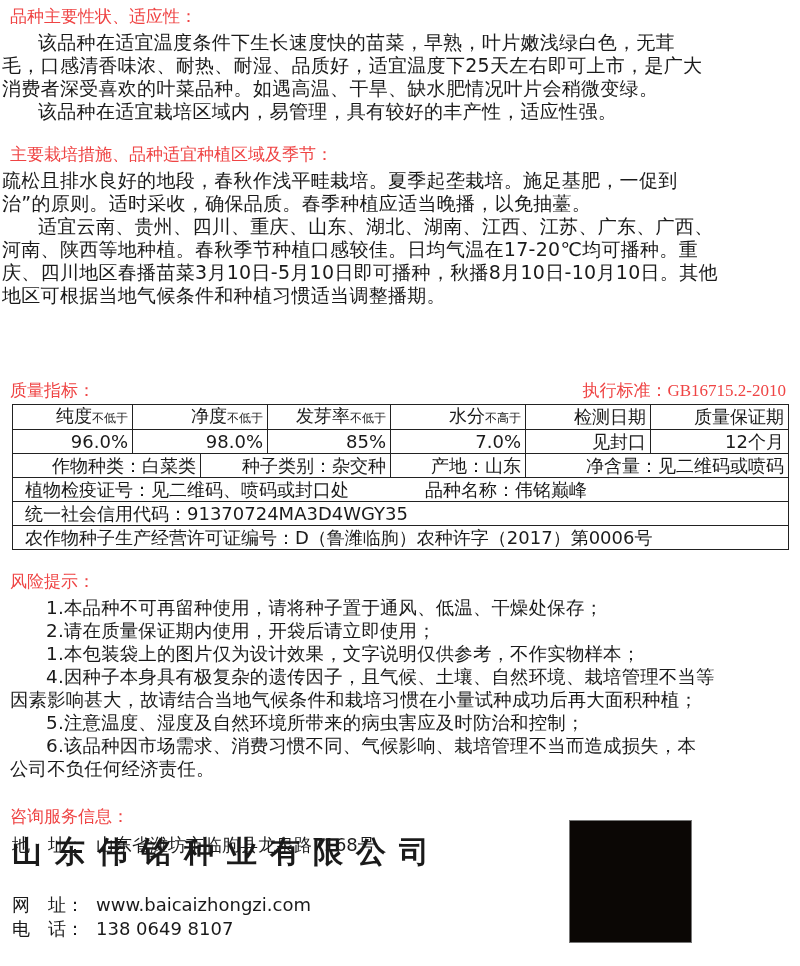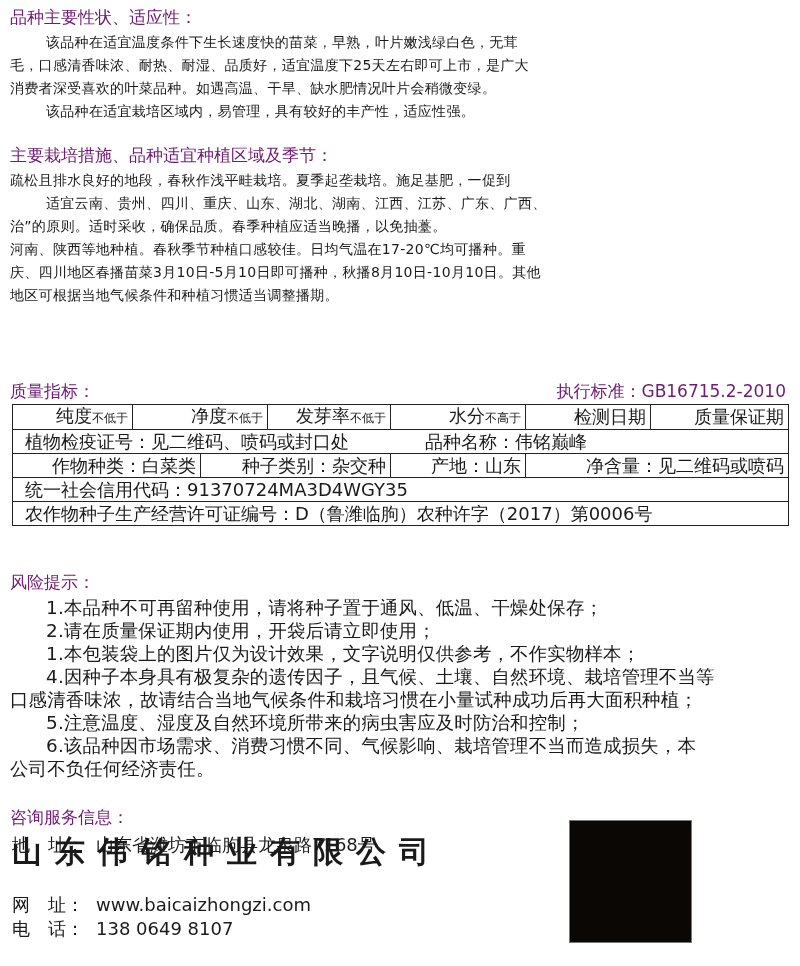--- a/index.html
+++ b/index.html
@@ -1,28 +1,28 @@
 <!DOCTYPE html>
 <html><head>
 <meta charset="utf-8">
 <style>
   html, body { margin: 0; padding: 0; background: #ffffff; }
   body {
     width: 800px; height: 966px; position: relative; overflow: hidden;
     font-family: "DejaVu Sans", "Liberation Sans", sans-serif;
     color: #1a1a1a;
   }
-  .pink { color: #701a75; }
+  .pink { color: #ef4444; font-family: Liberation Serif, serif; }
   .sec-title {
     position: absolute; left: 10px; font-size: 17px; line-height: 22px;
     letter-spacing: 0px; white-space: nowrap;
   }
   .para {
-    position: absolute; left: 10px; width: 780px;
-    font-size: 14px; line-height: 23px; letter-spacing: 0.3px;
+    position: absolute; left: 2px; width: 780px;
+    font-size: 19px; line-height: 23px; letter-spacing: 0.3px;
     text-align: justify;
   }
   .para .line { display: block; white-space: nowrap; }
   .indent { padding-left: 36px; }
   .std {
     position: absolute; right: 14px; top: 380px;
     font-size: 17px; line-height: 22px; white-space: nowrap;
   }
   table.q {
     position: absolute; left: 12px; top: 404px; width: 776px;
@@ -61,22 +61,22 @@
 <div class="para" style="top:31px;">
   <span class="line indent">该品种在适宜温度条件下生长速度快的苗菜，早熟，叶片嫩浅绿白色，无茸</span>
   <span class="line">毛，口感清香味浓、耐热、耐湿、品质好，适宜温度下25天左右即可上市，是广大</span>
   <span class="line">消费者深受喜欢的叶菜品种。如遇高温、干旱、缺水肥情况叶片会稍微变绿。</span>
   <span class="line indent">该品种在适宜栽培区域内，易管理，具有较好的丰产性，适应性强。</span>
 </div>
 
 <div class="sec-title pink" style="top:144px;">主要栽培措施、品种适宜种植区域及季节：</div>
 <div class="para" style="top:169px;">
   <span class="line">疏松且排水良好的地段，春秋作浅平畦栽培。夏季起垄栽培。施足基肥，一促到</span>
+  <span class="line">治”的原则。适时采收，确保品质。春季种植应适当晚播，以免抽薹。</span>
   <span class="line indent">适宜云南、贵州、四川、重庆、山东、湖北、湖南、江西、江苏、广东、广西、</span>
-  <span class="line">治”的原则。适时采收，确保品质。春季种植应适当晚播，以免抽薹。</span>
   <span class="line">河南、陕西等地种植。春秋季节种植口感较佳。日均气温在17-20℃均可播种。重</span>
   <span class="line">庆、四川地区春播苗菜3月10日-5月10日即可播种，秋播8月10日-10月10日。其他</span>
   <span class="line">地区可根据当地气候条件和种植习惯适当调整播期。</span>
 </div>
 
 <div class="sec-title pink" style="top:380px;">质量指标：</div>
 <div class="std pink">执行标准：GB16715.2-2010</div>
 
 <table class="q">
   <colgroup>
@@ -92,46 +92,54 @@
   <tbody>
       <tr>
     <td class="c"><span>纯度</span><small>不低于</small></td>
     <td class="c" colspan="2"><span>净度</span><small>不低于</small></td>
     <td class="c"><span>发芽率</span><small>不低于</small></td>
     <td class="c" colspan="2"><span>水分</span><small>不高于</small></td>
     <td class="c">检测日期</td>
     <td class="c">质量保证期</td>
   </tr>
   <tr>
-    <td colspan="8">
-      <span style="padding-left:8px;">植物检疫证号：见二维码、喷码或封口处</span><span style="padding-left:76px;">品种名称：伟铭巅峰</span>
-    </td>
+    <td class="c">96.0%</td>
+    <td class="c" colspan="2">98.0%</td>
+    <td class="c">85%</td>
+    <td class="c" colspan="2">7.0%</td>
+    <td class="c">见封口</td>
+    <td class="c">12个月</td>
   </tr>
   <tr>
     <td colspan="2" class="c">作物种类：白菜类</td>
     <td colspan="2" class="c">种子类别：杂交种</td>
     <td colspan="2" class="c">产地：山东</td>
     <td colspan="2" class="c">净含量：见二维码或喷码</td>
+  </tr>
+  <tr>
+    <td colspan="8">
+      <span style="padding-left:8px;">植物检疫证号：见二维码、喷码或封口处</span><span style="padding-left:76px;">品种名称：伟铭巅峰</span>
+    </td>
   </tr>
   <tr>
     <td colspan="8"><span style="padding-left:8px;">统一社会信用代码：91370724MA3D4WGY35</span></td>
   </tr>
   <tr>
     <td colspan="8"><span style="padding-left:8px;">农作物种子生产经营许可证编号：D（鲁潍临朐）农种许字（2017）第0006号</span></td>
   </tr>
 </tbody>
   </table>
 
 <div class="sec-title pink" style="top:571px;">风险提示：</div>
 <div class="risk">
   <span class="line indent">1.本品种不可再留种使用，请将种子置于通风、低温、干燥处保存；</span>
   <span class="line indent">2.请在质量保证期内使用，开袋后请立即使用；</span>
   <span class="line indent">1.本包装袋上的图片仅为设计效果，文字说明仅供参考，不作实物样本；</span>
   <span class="line indent">4.因种子本身具有极复杂的遗传因子，且气候、土壤、自然环境、栽培管理不当等</span>
-  <span class="line">口感清香味浓，故请结合当地气候条件和栽培习惯在小量试种成功后再大面积种植；</span>
+  <span class="line">因素影响甚大，故请结合当地气候条件和栽培习惯在小量试种成功后再大面积种植；</span>
   <span class="line indent">5.注意温度、湿度及自然环境所带来的病虫害应及时防治和控制；</span>
   <span class="line indent">6.该品种因市场需求、消费习惯不同、气候影响、栽培管理不当而造成损失，本</span>
   <span class="line">公司不负任何经济责任。</span>
 </div>
 
 <div class="sec-title pink" style="top:806px;">咨询服务信息：</div>
 <div class="company">山东伟铭种业有限公司</div>
 <div class="contact" style="top:834px;">
   <span class="lbl">地　址：</span><span>山东省潍坊市临朐县龙泉路7168号</span>
 </div>

